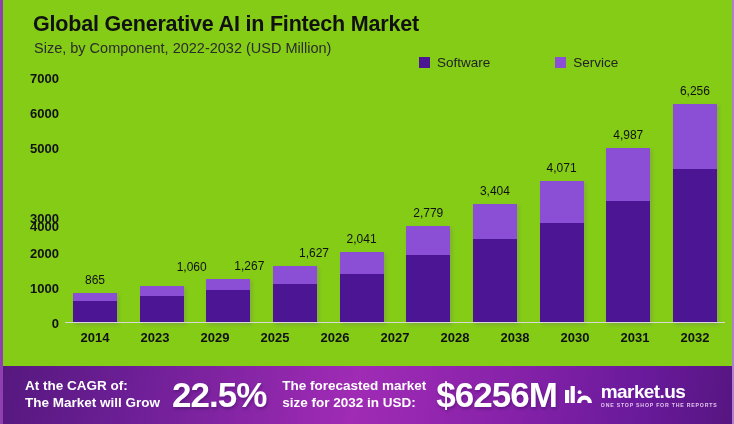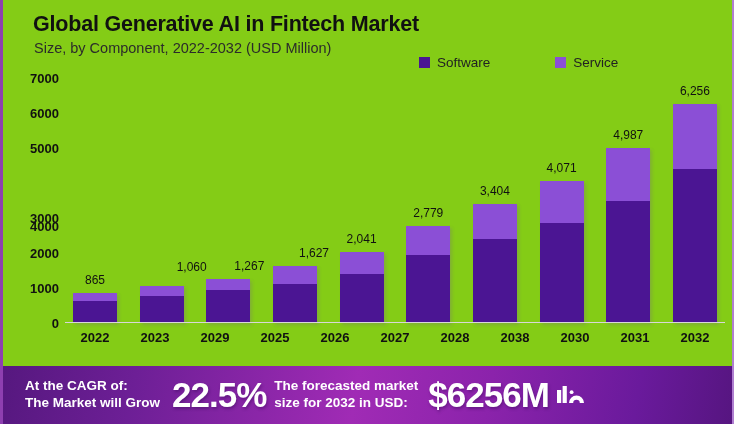--- a/index.html
+++ b/index.html
@@ -97,21 +97,21 @@
   #banner-cagr-text {
     margin-left: 22px; color: #ffffff; font-size: 13.5px; font-weight: bold;
     line-height: 1.25; white-space: nowrap;
   }
   #banner-cagr-value {
     margin-left: 12px; color: #ffffff;
     font-size: 35px; font-weight: bold; letter-spacing: -1px;
     text-shadow: 1px 2px 3px rgba(60,10,90,0.45);
   }
   #banner-forecast-text {
-    margin-left: 8px; color: #ffffff; font-size: 13.5px; font-weight: bold;
+    margin-left: 16px; color: #ffffff; font-size: 13.5px; font-weight: bold;
     line-height: 1.25; white-space: nowrap;
   }
   #banner-forecast-value {
     margin-left: 10px; color: #ffffff;
     font-size: 35px; font-weight: bold; letter-spacing: -1px;
     text-shadow: 1px 2px 3px rgba(60,10,90,0.45);
   }
   #brand-logo {
     display: flex; align-items: center; gap: 6px;
     margin-left: 8px;
@@ -228,21 +228,21 @@
           <div class="bar-stack" style="height: 218.96px;">
             <div class="seg-service" style="height: 64.96px; background: rgb(139, 79, 214);"></div>
             <div class="seg-software" style="height: 154px; background: rgb(75, 21, 147);"></div>
           </div>
         </div>
       </div>
     <div id="baseline"></div>
   </div>
 
   <div id="x-axis-labels">
-      <div class="x-tick">2022</div>
+      <div class="x-tick">2014</div>
       <div class="x-tick">2023</div>
       <div class="x-tick">2029</div>
       <div class="x-tick">2025</div>
       <div class="x-tick">2026</div>
       <div class="x-tick">2027</div>
       <div class="x-tick">2028</div>
       <div class="x-tick">2038</div>
       <div class="x-tick">2030</div>
       <div class="x-tick">2031</div>
       <div class="x-tick">2032</div>
@@ -259,16 +259,20 @@
       <div>size for 2032 in USD:</div>
     </div>
     <div id="banner-forecast-value">$6256M</div>
     <div id="brand-logo">
       <svg id="brand-mark" width="30" height="24" viewBox="0 0 30 24">
         <rect x="0" y="7" width="4.2" height="13" fill="#ffffff"></rect>
         <rect x="5.6" y="3" width="4.2" height="17" fill="#ffffff"></rect>
         <path d="M12 20 A7.5 7.5 0 0 1 27 20 L22.8 20 A3.3 3.3 0 0 0 16.2 20 Z" fill="#ffffff"></path>
         <circle cx="14.6" cy="9.2" r="1.9" fill="#ffffff"></circle>
       </svg>
+      <div id="brand-text-wrap">
+        <span id="brand-name">market.us</span>
+        <span id="brand-tagline">ONE STOP SHOP FOR THE REPORTS</span>
+      </div>
     </div>
   </div>
 
 </div>
 
 </body></html>

